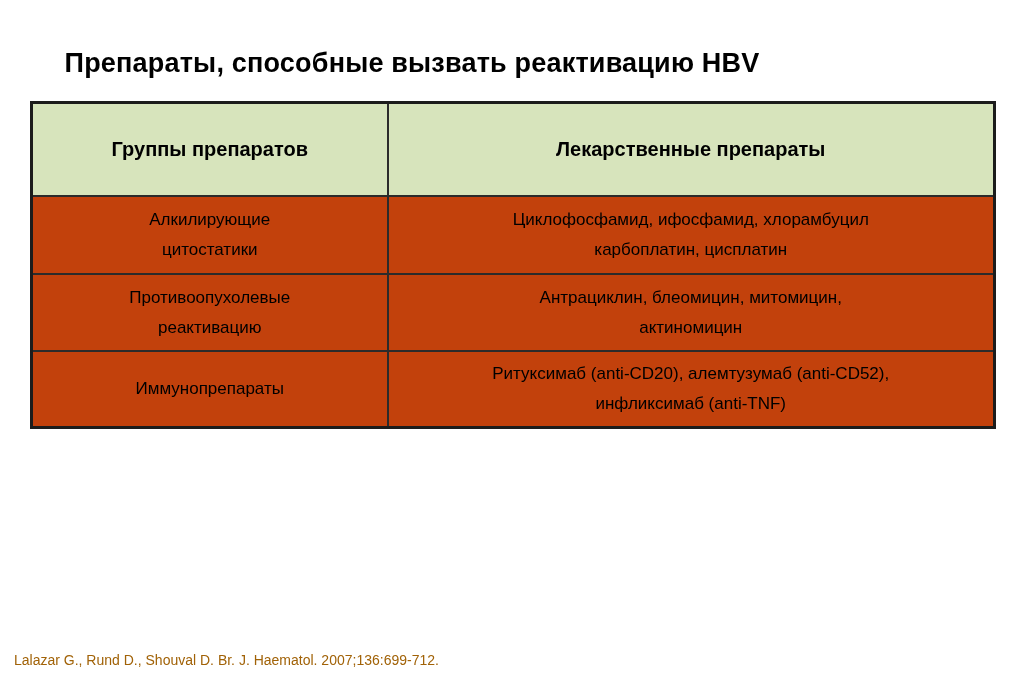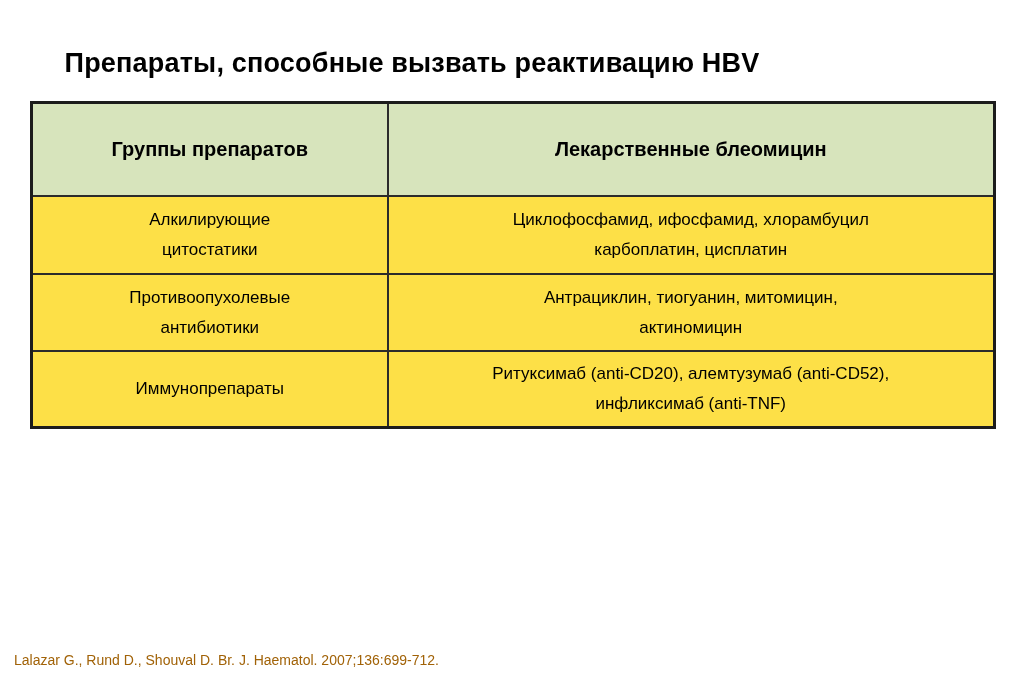--- a/index.html
+++ b/index.html
@@ -51,21 +51,21 @@
   }
   table.drug-table th {
     background: #d7e4bc;
     font-size: 20px;
     font-weight: bold;
     height: 83px;
   }
   table.drug-table td {
     font-size: 17px;
     font-weight: normal;
-    background: #fde047;
+    background: #c2410c;
   }
   tr.r0 td { height: 68px; }
   tr.r1 td { height: 67px; }
   tr.r2 td { height: 71px; }
   tr.r3 td { height: 66px; }
   tr.r4 td { height: 58px; }
   tr.r5 td { height: 82px; }
   .citation {
     position: absolute;
     left: 14px;
@@ -82,34 +82,34 @@
   <div class="slide-title">Препараты, способные вызвать реактивацию HBV</div>
 
   <table class="drug-table">
     <colgroup>
       <col class="c-group">
       <col class="c-drugs">
     </colgroup>
     <thead>
       <tr>
         <th>Группы препаратов</th>
-        <th>Лекарственные блеомицин</th>
+        <th>Лекарственные препараты</th>
       </tr>
     </thead>
     <tbody>
       <tr class="r0">
         <td>Алкилирующие
 цитостатики</td>
         <td>Циклофосфамид, ифосфамид,  хлорамбуцил
 карбоплатин, цисплатин</td>
       </tr>
       <tr class="r1">
         <td>Противоопухолевые
-антибиотики</td>
-        <td>Антрациклин, тиогуанин, митомицин,
+реактивацию</td>
+        <td>Антрациклин, блеомицин, митомицин,
 актиномицин</td>
       </tr>
       <tr class="r3">
         <td>Иммунопрепараты</td>
         <td>Ритуксимаб (anti-CD20), алемтузумаб (anti-CD52),
 инфликсимаб (anti-TNF)</td>
       </tr>
     </tbody>
   </table>
 

